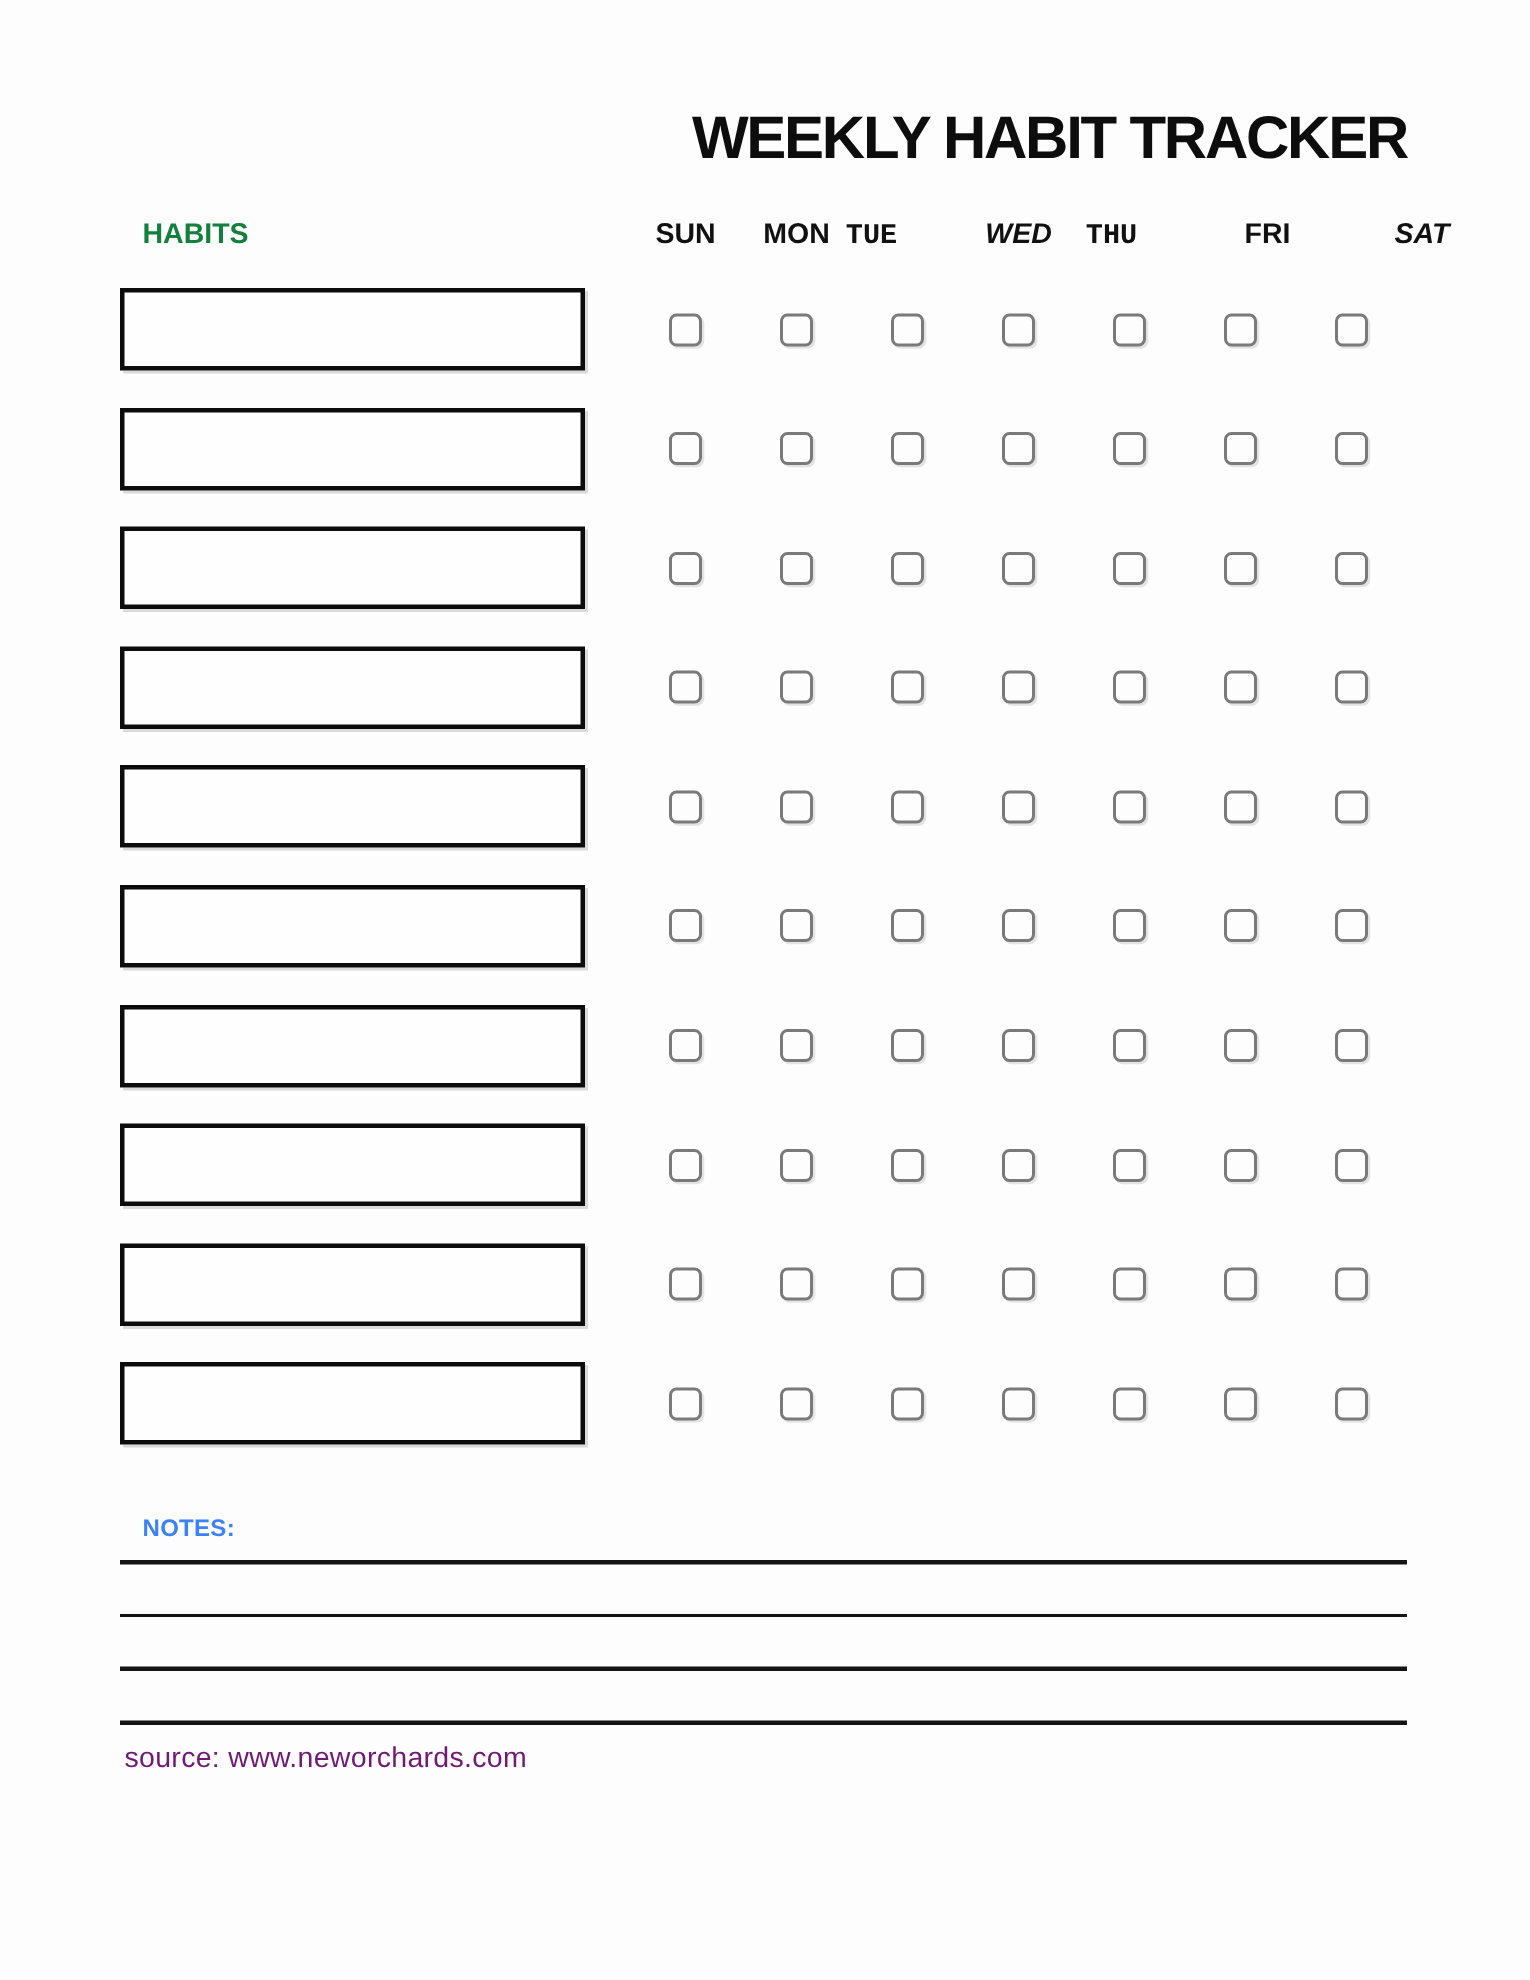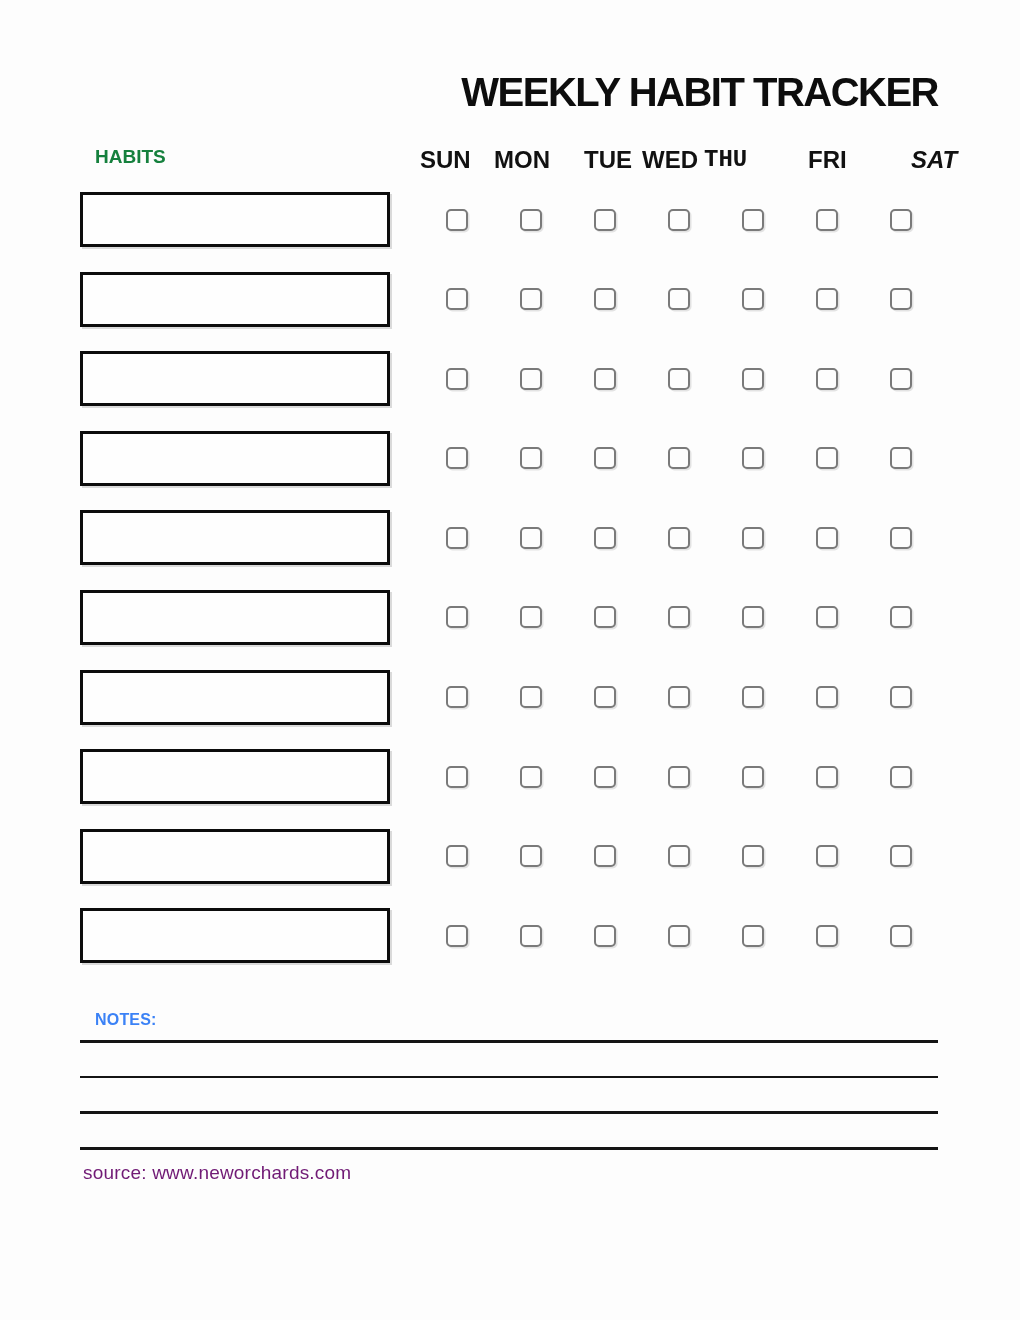--- a/index.html
+++ b/index.html
@@ -31,27 +31,27 @@
     top: 146px;
     left: 95px;
     font-size: 19px;
     font-weight: 700;
     color: #15803d;
   }
   .day-label {
     position: absolute;
     top: 146px;
     width: 74px;
-    text-align: left;
-    font-size: 24px;
+    text-align: center;
+    font-size: 19px;
     font-weight: 700;
     color: #111111;
   }
-  .d0 { left: 420px; } .d1 { left: 494px; } .d2 { left: 584px; }
-  .d3 { left: 642px; } .d4 { left: 704px; font-family: Liberation Mono, monospace; } .d5 { left: 808px; }
+  .d0 { left: 420px; } .d1 { left: 494px; } .d2 { left: 544px; font-family: Liberation Mono, monospace; }
+  .d3 { left: 642px; font-style: italic; } .d4 { left: 704px; font-family: Liberation Mono, monospace; } .d5 { left: 808px; }
   .d6 { left: 911px; font-style: italic; }
   .rows {
     position: absolute;
     top: 192px;
     left: 0;
     width: 1020px;
   }
   .row {
     position: relative;
     height: 79.6px;

